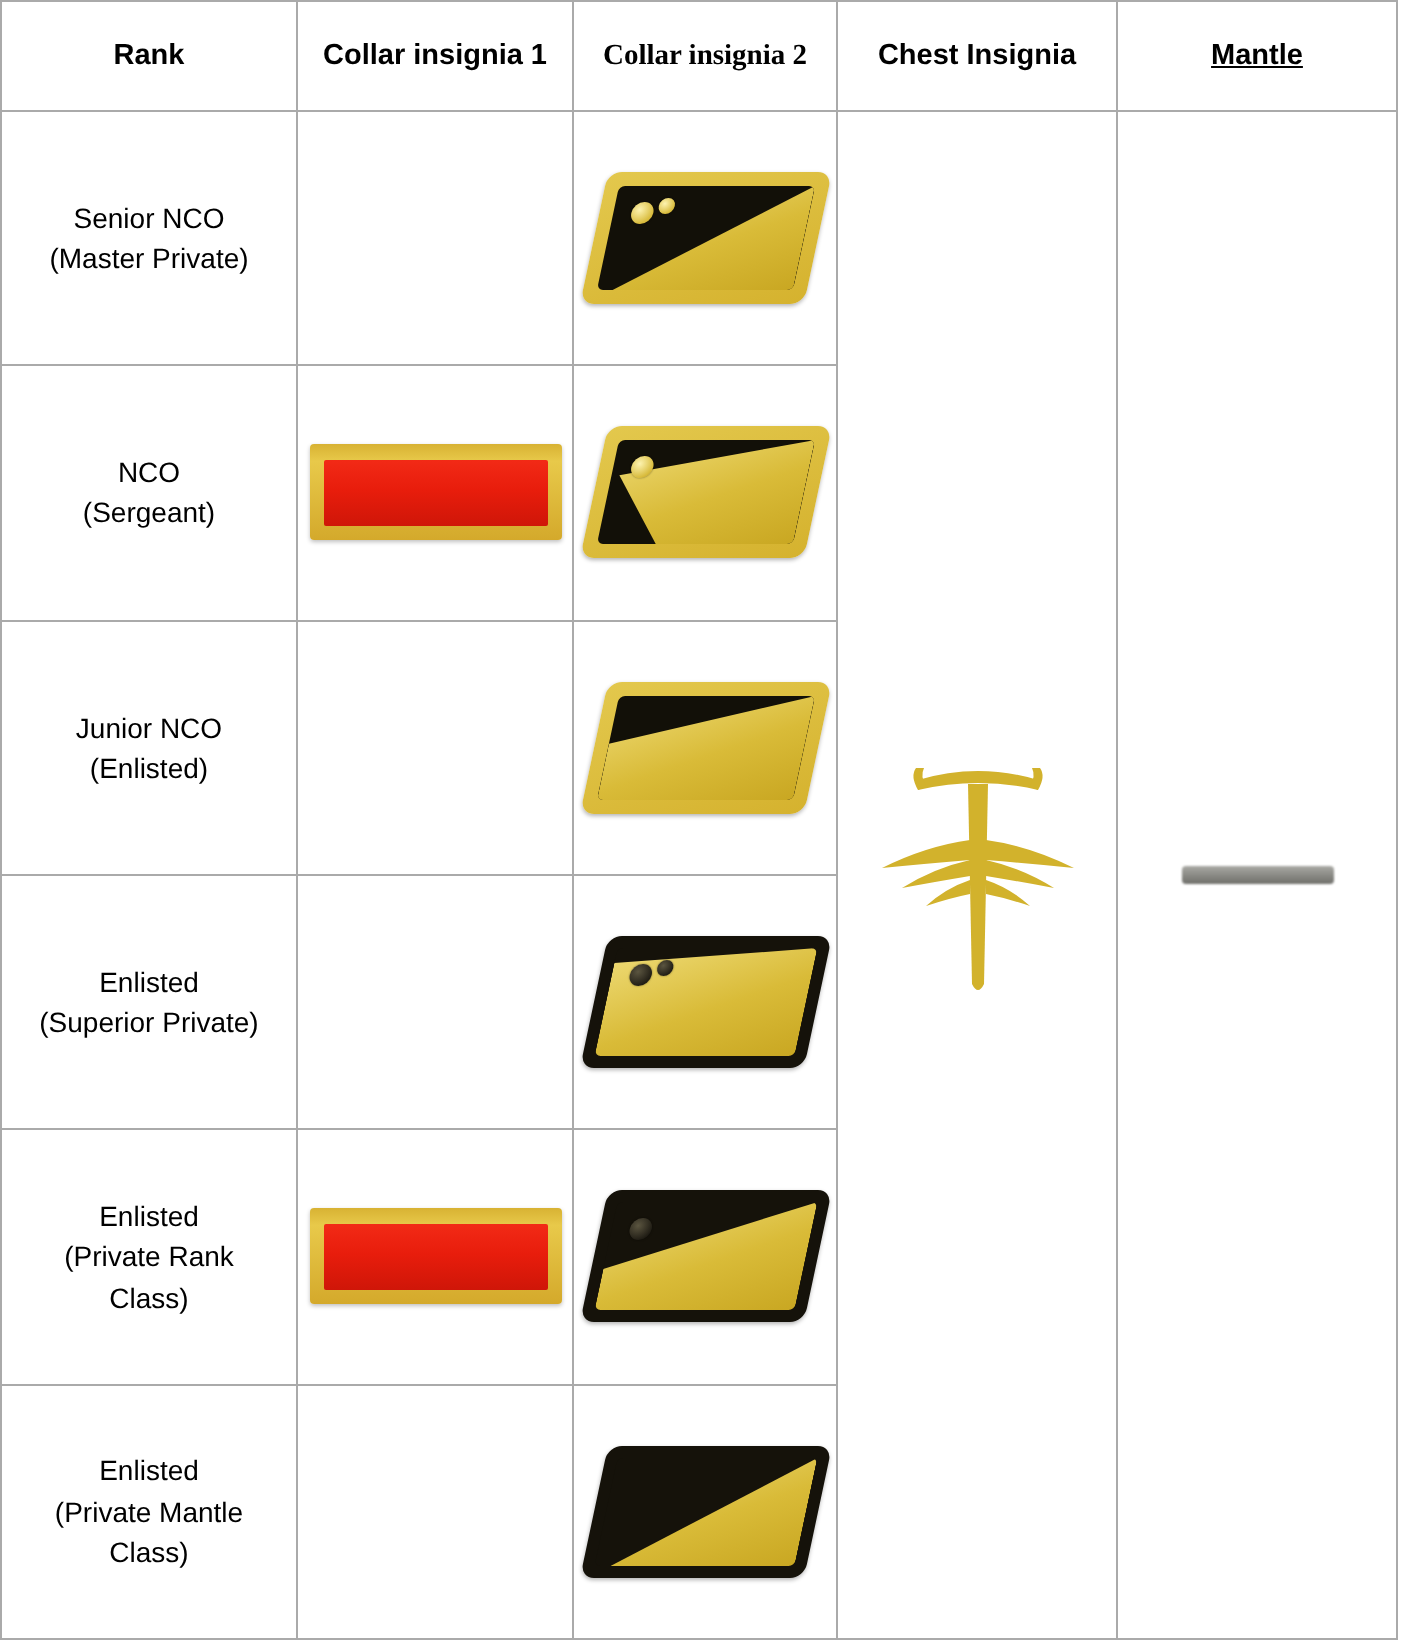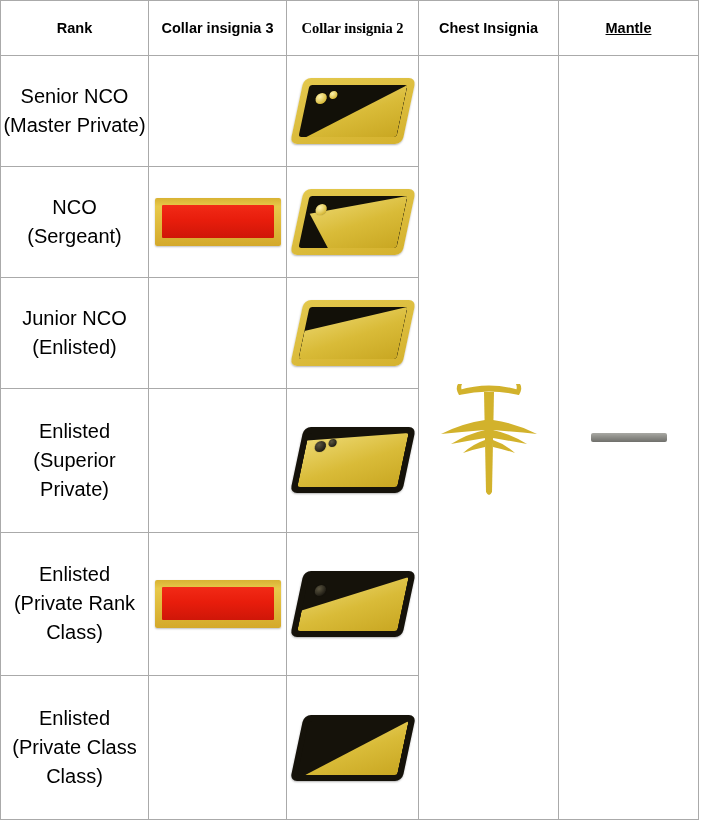--- a/index.html
+++ b/index.html
@@ -33,21 +33,21 @@
     line-height: 1.25;
     background: #ffffff;
   }
   .col-rank { width: 148px; }
   .col-c1 { width: 138px; }
   .col-c2 { width: 132px; font-family: Liberation Serif, serif; }
   .col-chest { width: 140px; margin-top: 8px; }
   .col-mantle { width: 140px; text-decoration: underline; }
 
   .rank-label {
-    font-size: 20px;
+    font-size: 14px;
     line-height: 1.45;
     padding: 4px 6px;
   }
   .insignia-cell {
     position: relative;
     padding: 0;
   }
   .chest-cell, .mantle-cell {
     padding: 0;
     position: relative;
@@ -158,21 +158,21 @@
   <colgroup>
     <col class="col-rank">
       <col class="col-c1">
       <col class="col-c2">
       <col class="col-chest">
       <col class="col-mantle">
   </colgroup>
   <thead>
     <tr>
       <th class="col-rank">Rank</th>
-      <th class="col-c1">Collar insignia 3</th>
+      <th class="col-c1">Collar insignia 1</th>
       <th class="col-c2">Collar insignia 2</th>
       <th class="col-chest">Chest Insignia</th>
       <th class="col-mantle">Mantle</th>
     </tr>
   </thead>
   <tbody>
 
     <tr>
       <td class="rank-label">
         <div>Senior NCO</div>
@@ -292,21 +292,21 @@
               <div class="dot d1 dark"></div>
             </div>
           </div>
         </div>
       </td>
     </tr>
 
     <tr>
       <td class="rank-label">
         <div>Enlisted</div>
-        <div>(Private Class</div>
+        <div>(Private Mantle</div>
         <div>Class)</div>
       </td>
       <td class="insignia-cell empty-cell"></td>
       <td class="insignia-cell">
         <div class="chev-wrap">
           <div class="chev dark-frame">
             <div class="field">
               <div class="wedge w-thin"></div>
             </div>
           </div>

